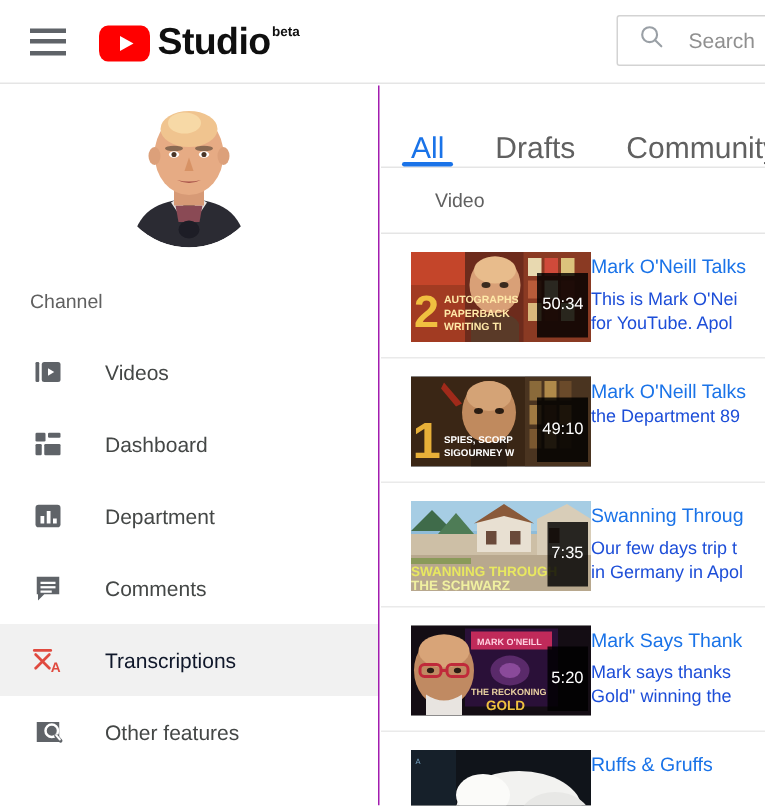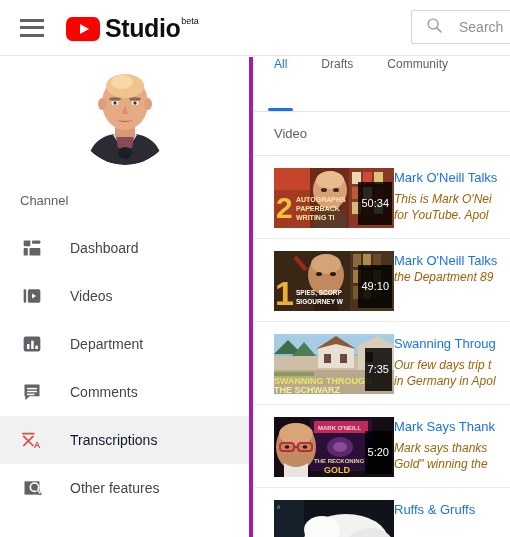--- a/index.html
+++ b/index.html
@@ -41,21 +41,21 @@
     border-left: 9px solid #ffffff;
     border-top: 5.5px solid transparent;
     border-bottom: 5.5px solid transparent;
     margin-left: 3px;
   }
   .studio-word {
     font-size: 25px; font-weight: bold; color: #0f0f0f;
     letter-spacing: -0.4px; line-height: 26px; margin-left: 5px;
   }
   .beta-word {
-    font-size: 9px; font-weight: normal; color: #0f0f0f;
+    font-size: 9px; font-weight: bold; color: #0f0f0f;
     line-height: 10px; margin-top: 1px; margin-left: 1px;
   }
 
   .searchbox {
     position: absolute; left: 411px; top: 10px;
     width: 170px; height: 34px;
     border: 1px solid #d3d3d3; border-radius: 2px;
     display: flex; align-items: center; background: #fff;
   }
   .searchbox .mag { margin-left: 14px; margin-right: 16px; flex: 0 0 auto; }
@@ -64,21 +64,21 @@
     font-family: "Liberation Sans", sans-serif;
     font-size: 14px; color: #606060; width: 100px;
   }
   .search-input::placeholder { color: #909090; }
 
   
   .sidebar {
     position: absolute; left: 0; top: 57px;
     width: 253px; height: 480px;
     background: #ffffff;
-    border-right: 4px solid #a21caf;
+    border-right: 1px solid #a21caf;
     overflow: hidden;
   }
   .avatar-wrap { width: 100%; display: flex; justify-content: center; padding-top: 8px; }
   .avatar {
     width: 100px; height: 100px; border-radius: 50%;
     overflow: hidden; background: #ffffff;
     display: block;
   }
   .channel-label {
     font-size: 13px; color: #606060;
@@ -96,34 +96,34 @@
   .nav-item.active .lbl { color: #0f172a; }
 
   
   .content {
     position: absolute; left: 254px; top: 57px;
     width: 256px; height: 480px;
     background: #ffffff; overflow: hidden;
   }
   .tabs { display: flex; height: 54px; align-items: center; padding-left: 20px; }
   .tab {
-    font-size: 12px; color: #606060;
-    height: 54px; display: flex; align-items: flex-start;
+    font-size: 20px; color: #606060;
+    height: 54px; display: flex; align-items: flex-end;
     margin-right: 34px; position: relative; cursor: pointer; white-space: nowrap;
   }
   .tab.active { color: #1a73e8; font-weight: normal; }
   .tab.active::after {
     content: ""; position: absolute; bottom: 0; left: -6px; right: -6px;
     height: 3px; background: #1a73e8; border-radius: 2px;
   }
   .tabs-rule { height: 1px; background: #e5e5e5; width: 100%; }
 
   .col-head {
     height: 44px; display: flex; align-items: center;
-    padding-left: 20px; font-size: 13px; color: #606060;
+    padding-left: 36px; font-size: 13px; color: #606060;
     border-bottom: 1px solid #e5e5e5;
   }
 
   .row {
     display: flex; align-items: flex-start;
     padding: 12px 0 12px 20px;
     border-bottom: 1px solid #eaeaea;
     height: 83px;
   }
   .thumb {
@@ -136,22 +136,22 @@
     background: rgba(0,0,0,0.82); color: #fff;
     font-size: 11px; line-height: 13px; padding: 15px 3px;
     font-family: "Liberation Sans", sans-serif;
   }
   .meta { overflow: hidden; flex: 1 1 auto; padding-top: 1px; }
   .vtitle {
     font-size: 13px; color: #1a73e8; line-height: 17px;
     white-space: nowrap; cursor: pointer;
   }
   .vdesc {
-    font-size: 12px; color: #a16207; line-height: 16px;
-    margin-top: 5px; white-space: pre; font-style: italic; 
+    font-size: 12px; color: #1d4ed8; line-height: 16px;
+    margin-top: 5px; white-space: pre; 
   }
   .row.partial { border-bottom: none; }
 </style>
 </head>
 <body>
 
 <div id="app">
 
   <div class="topbar">
 
@@ -223,39 +223,39 @@
         </svg>
       </div>
     </div>
 
     <div class="channel-label">Channel</div>
 
     <div class="nav">
 
       <div class="nav-item">
         <span class="ico">
+          <svg width="20" height="20" viewBox="0 0 24 24">
+            <rect x="2" y="4" width="3" height="16" rx="1" fill="#5f6368"></rect>
+            <rect x="7" y="4" width="15" height="16" rx="2" fill="#5f6368"></rect>
+            <path d="M12 9 L17 12 L12 15 Z" fill="#ffffff"></path>
+          </svg>
+        </span>
+        <span class="lbl">Videos</span>
+      </div>
+
+      <div class="nav-item">
+        <span class="ico">
           <svg width="20" height="20" viewBox="0 0 24 24" fill="#5f6368">
             <rect x="2" y="3" width="8" height="7" rx="1"></rect>
             <rect x="12" y="3" width="10" height="4" rx="1"></rect>
             <rect x="2" y="12" width="5" height="9" rx="1"></rect>
             <rect x="9" y="12" width="13" height="9" rx="1"></rect>
           </svg>
         </span>
         <span class="lbl">Dashboard</span>
-      </div>
-
-      <div class="nav-item">
-        <span class="ico">
-          <svg width="20" height="20" viewBox="0 0 24 24">
-            <rect x="2" y="4" width="3" height="16" rx="1" fill="#5f6368"></rect>
-            <rect x="7" y="4" width="15" height="16" rx="2" fill="#5f6368"></rect>
-            <path d="M12 9 L17 12 L12 15 Z" fill="#ffffff"></path>
-          </svg>
-        </span>
-        <span class="lbl">Videos</span>
       </div>
 
       <div class="nav-item">
         <span class="ico">
           <svg width="20" height="20" viewBox="0 0 24 24">
             <rect x="2" y="3" width="20" height="18" rx="2.5" fill="#5f6368"></rect>
             <rect x="6" y="12" width="3" height="6" fill="#ffffff"></rect>
             <rect x="11" y="8" width="3" height="10" fill="#ffffff"></rect>
             <rect x="16" y="14" width="3" height="4" fill="#ffffff"></rect>
           </svg>

